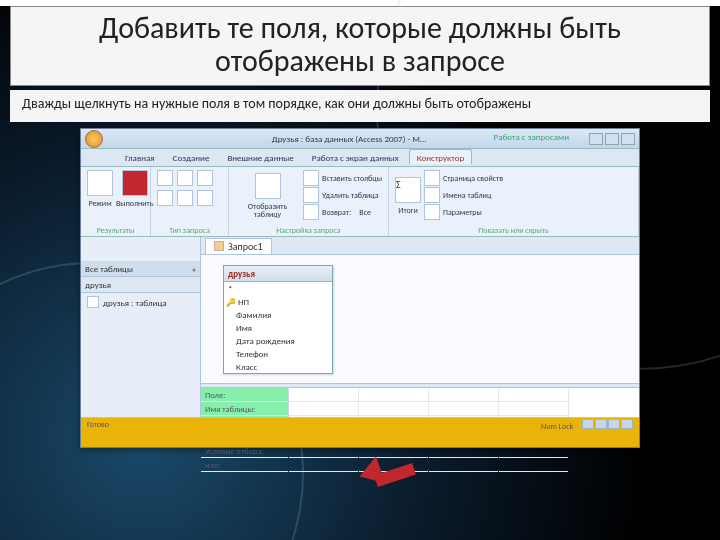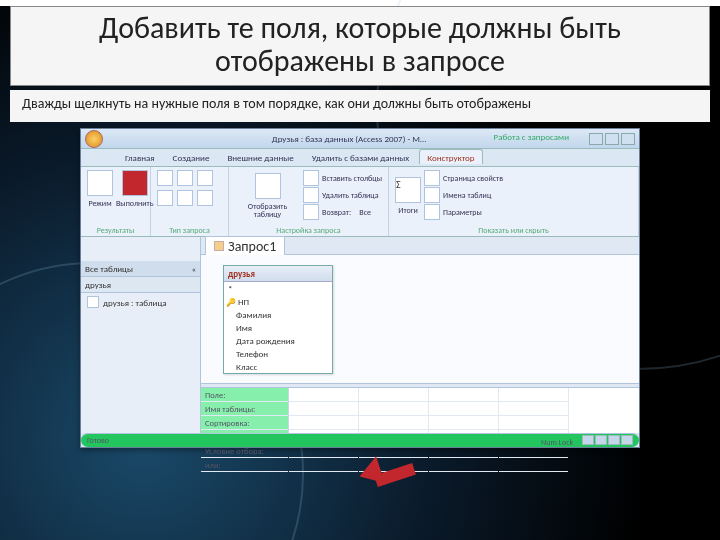--- a/index.html
+++ b/index.html
@@ -45,37 +45,37 @@
   .rgroup .biglabel { font-size:8px; color:#335; text-align:center; line-height:1; margin-top:2px; }
   .rgroup-name { font-size:8px; color:#5a7; text-align:center; margin-top:2px; }
   .body-area { position:absolute; top:108px; left:0; right:0; bottom:14px; display:flex; background:#f4f6fa; }
   .navpane { width:120px; background:#e8eef7; border-right:1px solid #b0c4de; }
   .navhead { background:#d0ddec; padding:2px 4px; font-size:9px; border-bottom:1px solid #b0c4de; display:flex; justify-content:space-between;margin-top:24px; }
   .navgroup { background:#dde7f2; padding:2px 4px; font-size:9px; border-bottom:1px solid #b0c4de; }
   .navitem { padding:3px 6px; font-size:9px; display:flex; gap:4px; align-items:center; }
   .navitem .ico { width:12px; height:12px; }
   .doc { flex:1; display:flex; flex-direction:column; }
   .doctab { height:18px; background:#dfe8f3; border-bottom:1px solid #b0c4de; display:flex; align-items:center; }
-  .doctab span.t { background:#fff; border:1px solid #b0c4de; border-bottom:none; padding:1px 8px; font-size:14px; margin-left:4px; display:flex; gap:4px; align-items:center; }
+  .doctab span.t { background:#fff; border:1px solid #b0c4de; border-bottom:none; padding:1px 8px; font-size:10px; margin-left:4px; display:flex; gap:4px; align-items:center; }
   .doctab .tico { width:10px; height:10px; background:#f3d08a; border:1px solid #caa; }
   .designer { flex:1; position:relative; background:#f9fbfe; }
   .tablebox { position:absolute; left:22px; top:10px; width:110px; background:#fff; border:1px solid #7aa; box-shadow:1px 1px 2px rgba(0,0,0,0.15); }
   .tablebox .thead { background:linear-gradient(#e8eef7,#d0ddec); color:#a03020; font-weight:bold; padding:2px 4px; font-size:9px; border-bottom:1px solid #aac; }
   .tablebox .star { padding:1px 4px; font-size:9px; }
   .tablebox .fld { padding:1px 4px 1px 12px; font-size:9px; color:#333; }
   .tablebox .fld.key::before { content:"🔑"; font-size:8px; margin-left:-10px; margin-right:2px; }
   .splitter { position:absolute; left:0; right:0; top:128px; height:5px; background:#dfe8f3; border-top:1px solid #b0c4de; border-bottom:1px solid #b0c4de; }
   .grid { position:absolute; left:0; right:0; top:133px; bottom:0; background:#fff; display:flex; }
   .gridlabels { width:88px; background:#86efac; border-right:1px solid #cbd7e6; }
   .gridlabels div { font-size:8.5px; color:#556; padding:2px 4px; border-bottom:1px solid #e2e9f2; height:14px; white-space:nowrap; overflow:hidden; }
   .gridcols { flex:1; display:flex; }
   .gcol { width:70px; border-right:1px solid #e2e9f2; }
   .gcol div { height:14px; border-bottom:1px solid #e2e9f2; font-size:8px; padding:1px 2px; }
   .gcol .chk::before { content:"☐"; color:#888; }
-  .statusbar { position:absolute; left:0; right:0; bottom:0; height:14px; background:#22c55e; border-top:1px solid #b0c4de; font-size:8px; color:#556; padding:1px 6px; display:flex; justify-content:space-between;border-radius:7px; }
+  .statusbar { position:absolute; left:0; right:0; bottom:0; height:30px; background:#eab308; border-top:1px solid #b0c4de; font-size:8px; color:#556; padding:1px 6px; display:flex; justify-content:space-between; }
   .statusbar .views span { display:inline-block; width:12px; height:10px; background:#c6d6ea; border:1px solid #9bb; margin-left:1px; }
   
   .arrow { position:absolute; left:160px; top:206px; width:54px; height:26px; z-index:5; }
   .arrow .shaft { position:absolute; left:14px; top:8px; width:40px; height:12px; background:#c1272d; transform:rotate(-18deg); }
   .arrow .head { position:absolute; left:-2px; top:-2px; width:0; height:0; border-right:22px solid #c1272d; border-top:14px solid transparent; border-bottom:14px solid transparent; transform:rotate(-18deg); }
   .ribbon .mini { font-size:8px; color:#335; white-space:nowrap; }
   .stack { display:flex; flex-direction:column; gap:1px; }
   .row { display:flex; gap:3px; align-items:center; }
 </style>
 </head>
@@ -100,21 +100,21 @@
         <span></span>
         <span></span>
         <span></span>
       </div>
     </div>
 
     <div class="ribbon-tabs">
       <div class="tab">Главная</div>
       <div class="tab">Создание</div>
       <div class="tab">Внешние данные</div>
-      <div class="tab">Удалить с базами данных</div>
+      <div class="tab">Работа с экран данных</div>
       <div class="tab active">Конструктор</div>
     </div>
 
     <div class="ribbon">
       <div class="rgroup" style="width:70px">
         <div class="row">
           <div class="stack" style="align-items:center">
             <div class="ico big"></div>
             <div class="biglabel">Режим</div>
           </div>

